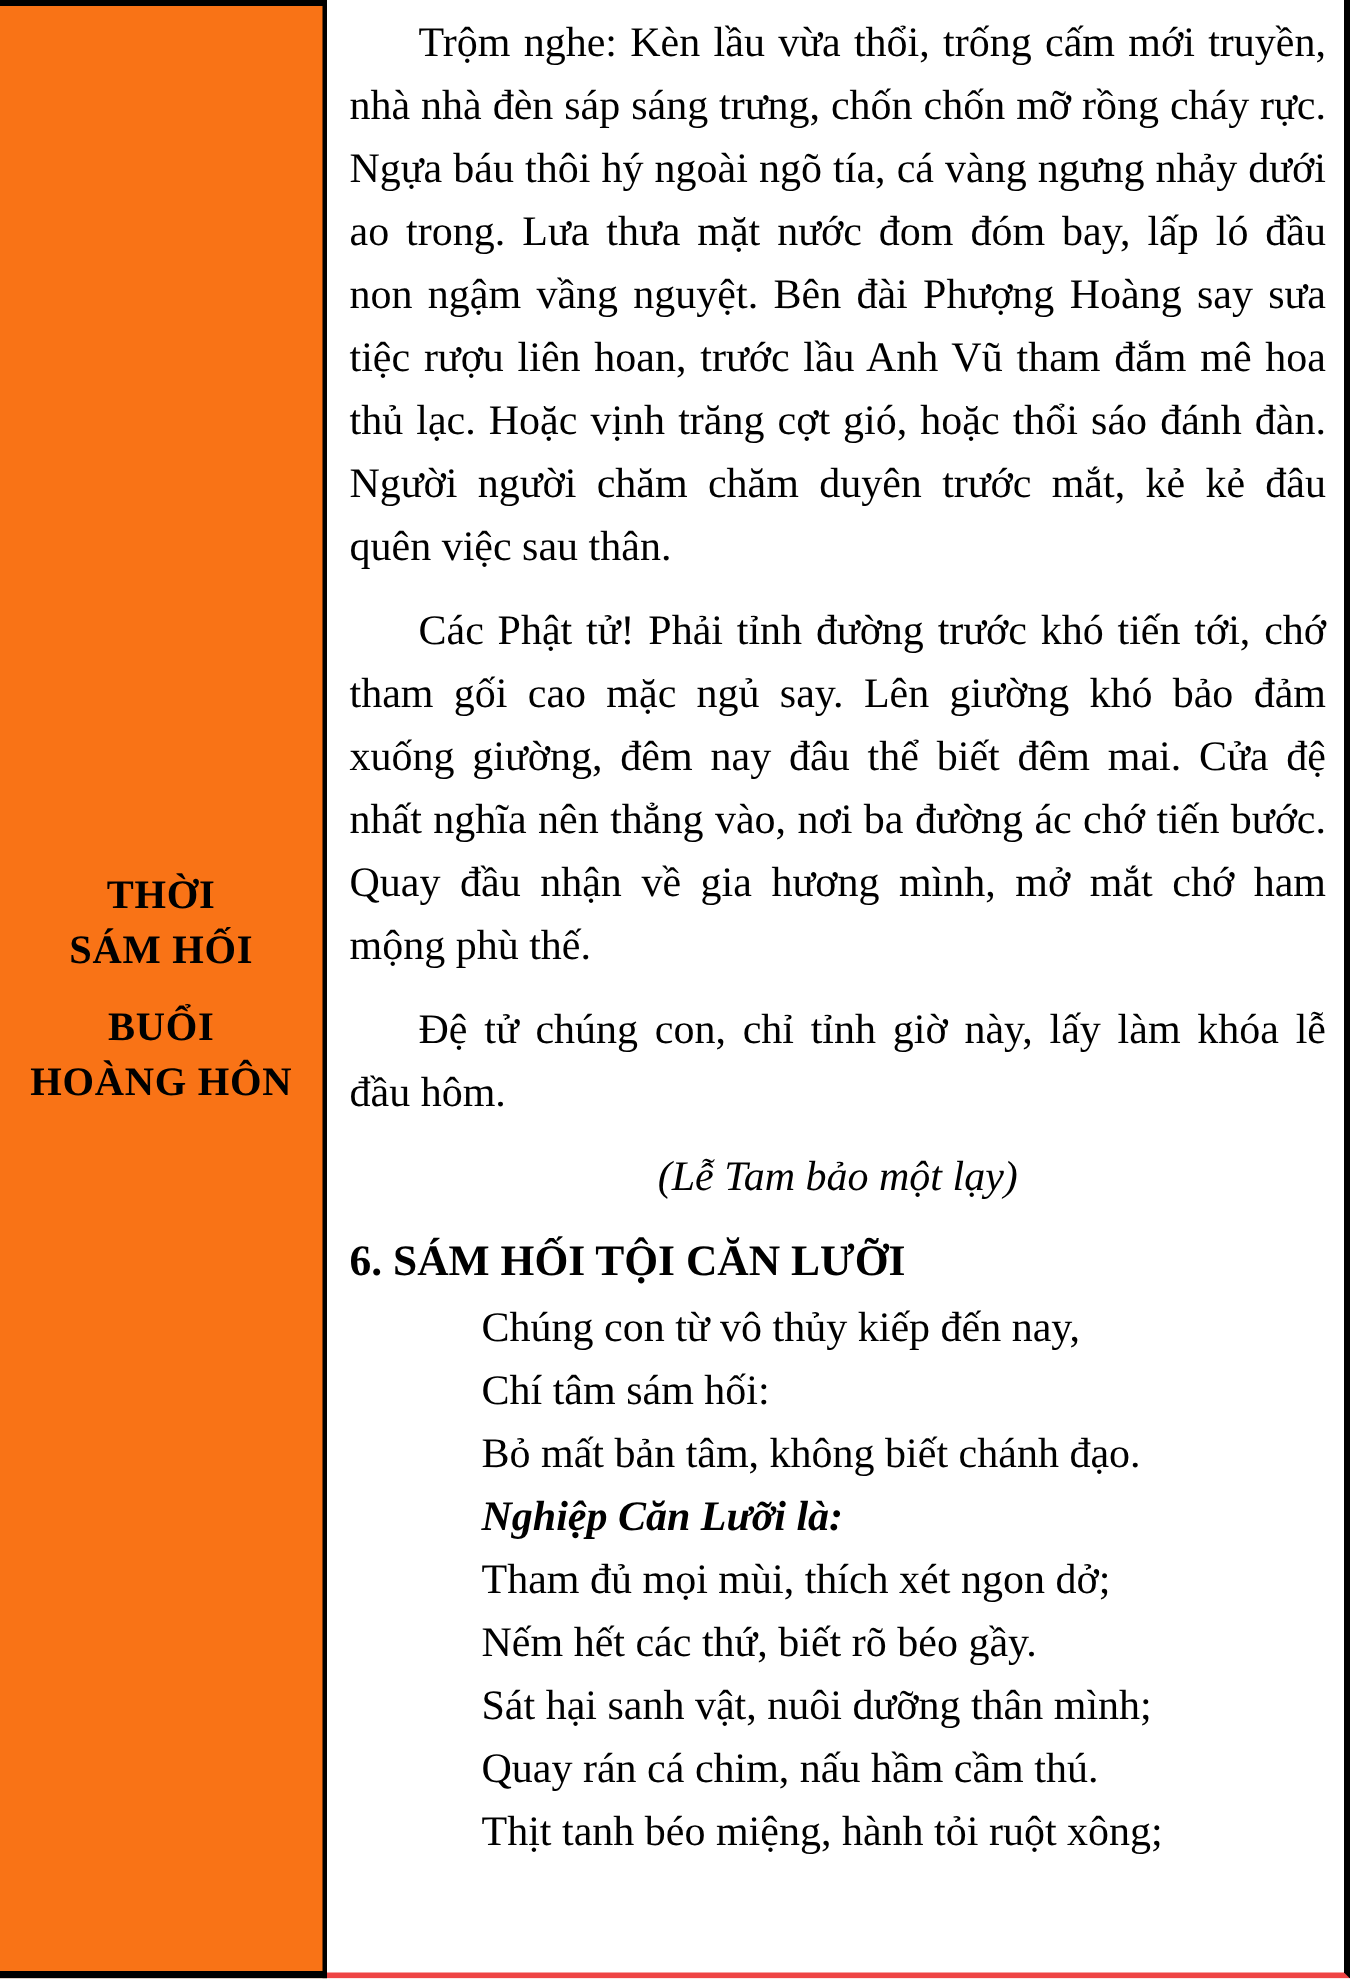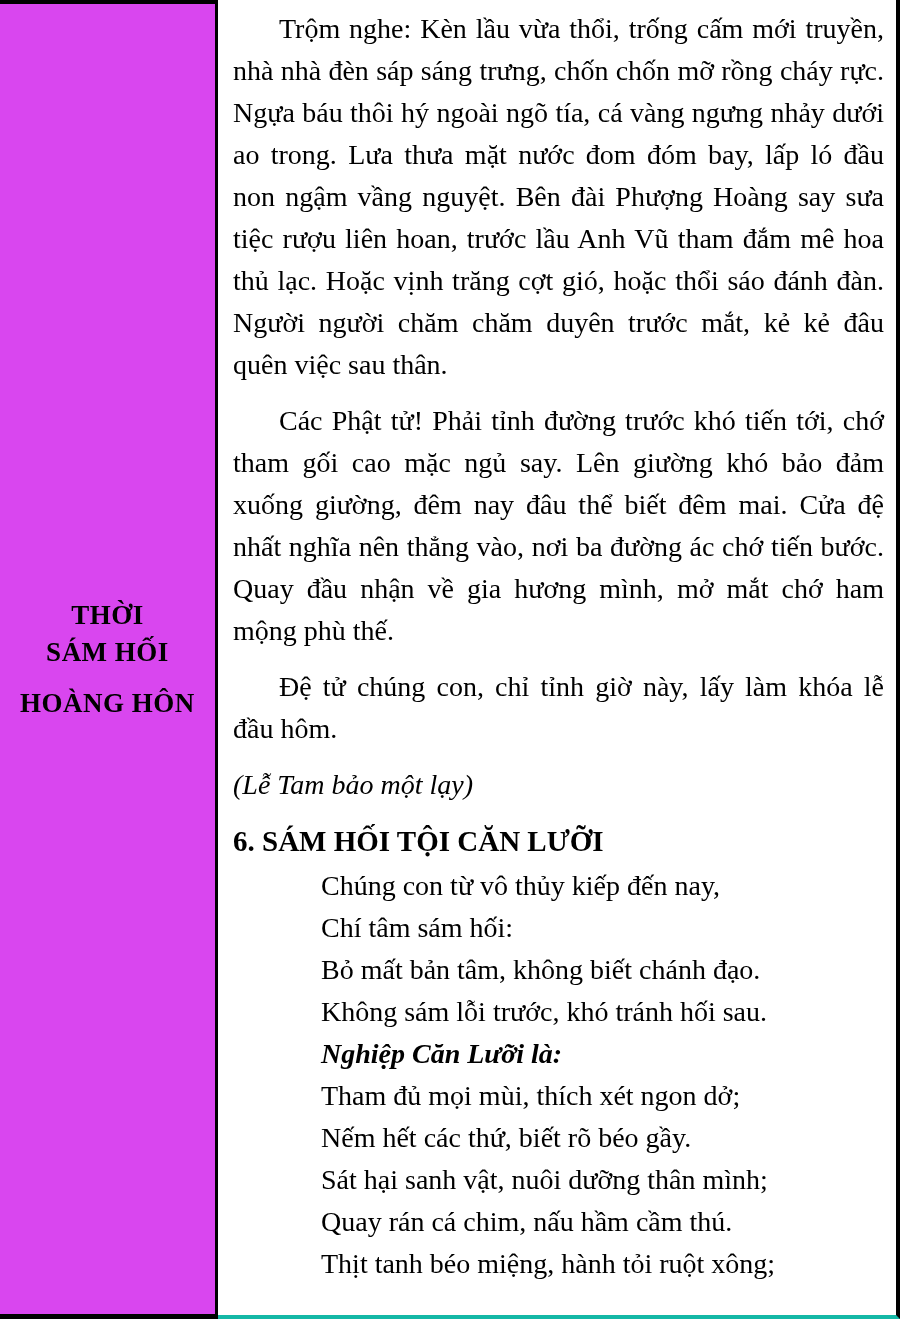--- a/index.html
+++ b/index.html
@@ -13,21 +13,21 @@
     position: relative;
     width: 900px;
     height: 1319px;
     display: flex;
     background: #ffffff;
     overflow: hidden;
   }
   .sidebar {
     flex: 0 0 218px;
     box-sizing: border-box;
-    background: #d946ef;
+    background: #f97316;
     border-top: 4px solid #000;
     border-bottom: 5px solid #000;
     border-right: 3px solid #000;
     display: flex;
     flex-direction: column;
     align-items: center;
     justify-content: center;
   }
   .sidebar-title {
     text-align: center;
@@ -37,34 +37,34 @@
     letter-spacing: 0.5px;
   }
   .sidebar-group + .sidebar-group {
     margin-top: 14px;
   }
   .content {
     flex: 1 1 auto;
     box-sizing: border-box;
     background: #ffffff;
     border-right: 4px solid #000;
-    border-bottom: 4px solid #14b8a6;
+    border-bottom: 4px solid #ef4444;
     padding: 8px 12px 0 15px;
     font-size: 28px;
     line-height: 42px;
     overflow: hidden;
   }
   .para {
     margin: 0 0 14px 0;
     text-indent: 46px;
     text-align: justify;
   }
   .rubric {
     margin: 7px 0 0 0;
-    text-align: left;
+    text-align: center;
     font-style: italic;
   }
   .section-heading {
     margin: 13px 0 2px 0;
     font-size: 29px;
     line-height: 44px;
     font-weight: bold;
   }
   .verse {
     padding-left: 88px;
@@ -83,39 +83,39 @@
 
 <div class="page">
 
   <div class="sidebar">
     <div class="sidebar-title">
       <div class="sidebar-group">
         <div>THỜI</div>
         <div>SÁM HỐI</div>
       </div>
       <div class="sidebar-group">
+        <div>BUỔI</div>
         <div>HOÀNG HÔN</div>
       </div>
     </div>
   </div>
 
   <div class="content">
     <p class="para">Trộm nghe: Kèn lầu vừa thổi, trống cấm mới truyền, nhà nhà đèn sáp sáng trưng, chốn chốn mỡ rồng cháy rực. Ngựa báu thôi hý ngoài ngõ tía, cá vàng ngưng nhảy dưới ao trong. Lưa thưa mặt nước đom đóm bay, lấp ló đầu non ngậm vầng nguyệt. Bên đài Phượng Hoàng say sưa tiệc rượu liên hoan, trước lầu Anh Vũ tham đắm mê hoa thủ lạc. Hoặc vịnh trăng cợt gió, hoặc thổi sáo đánh đàn. Người người chăm chăm duyên trước mắt, kẻ kẻ đâu quên việc sau thân.</p>
     <p class="para">Các Phật tử! Phải tỉnh đường trước khó tiến tới, chớ tham gối cao mặc ngủ say. Lên giường khó bảo đảm xuống giường, đêm nay đâu thể biết đêm mai. Cửa đệ nhất nghĩa nên thẳng vào, nơi ba đường ác chớ tiến bước. Quay đầu nhận về gia hương mình, mở mắt chớ ham mộng phù thế.</p>
     <p class="para">Đệ tử chúng con, chỉ tỉnh giờ này, lấy làm khóa lễ đầu hôm.</p>
 
     <p class="rubric">(Lễ Tam bảo một lạy)</p>
 
     <h2 class="section-heading">6. SÁM HỐI TỘI CĂN LƯỠI</h2>
 
     <div class="verse">
       <p class="verse-line">Chúng con từ vô thủy kiếp đến nay,</p>
       <p class="verse-line">Chí tâm sám hối:</p>
       <p class="verse-line">Bỏ mất bản tâm, không biết chánh đạo.</p>
-      <p class="verse-line">Không sám lỗi trước, khó tránh hối sau.</p>
       <p class="verse-line bold">Nghiệp Căn Lưỡi là:</p>
       <p class="verse-line">Tham đủ mọi mùi, thích xét ngon dở;</p>
       <p class="verse-line">Nếm hết các thứ, biết rõ béo gầy.</p>
       <p class="verse-line">Sát hại sanh vật, nuôi dưỡng thân mình;</p>
       <p class="verse-line">Quay rán cá chim, nấu hầm cầm thú.</p>
       <p class="verse-line">Thịt tanh béo miệng, hành tỏi ruột xông;</p>
     </div>
   </div>
 
 </div>

